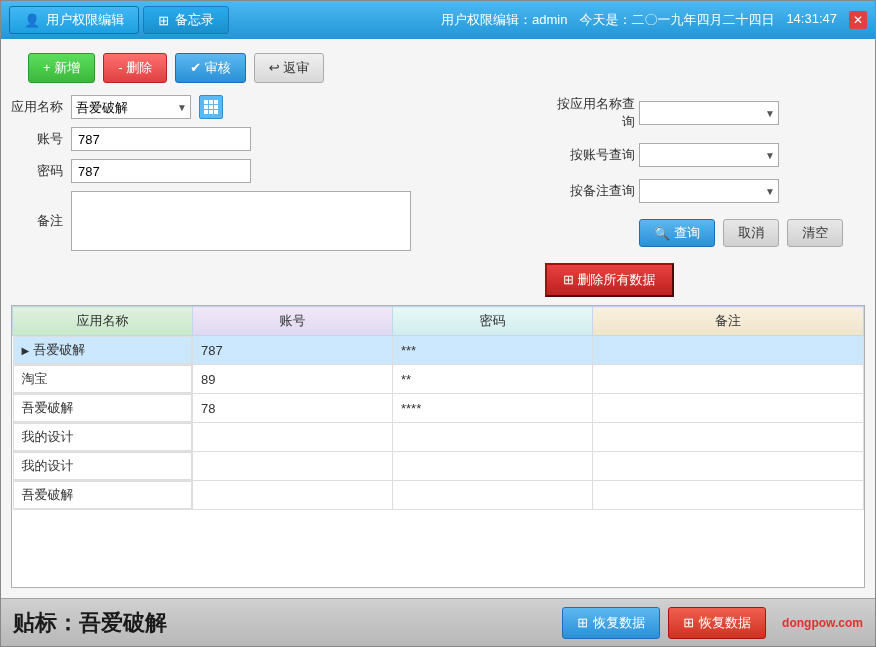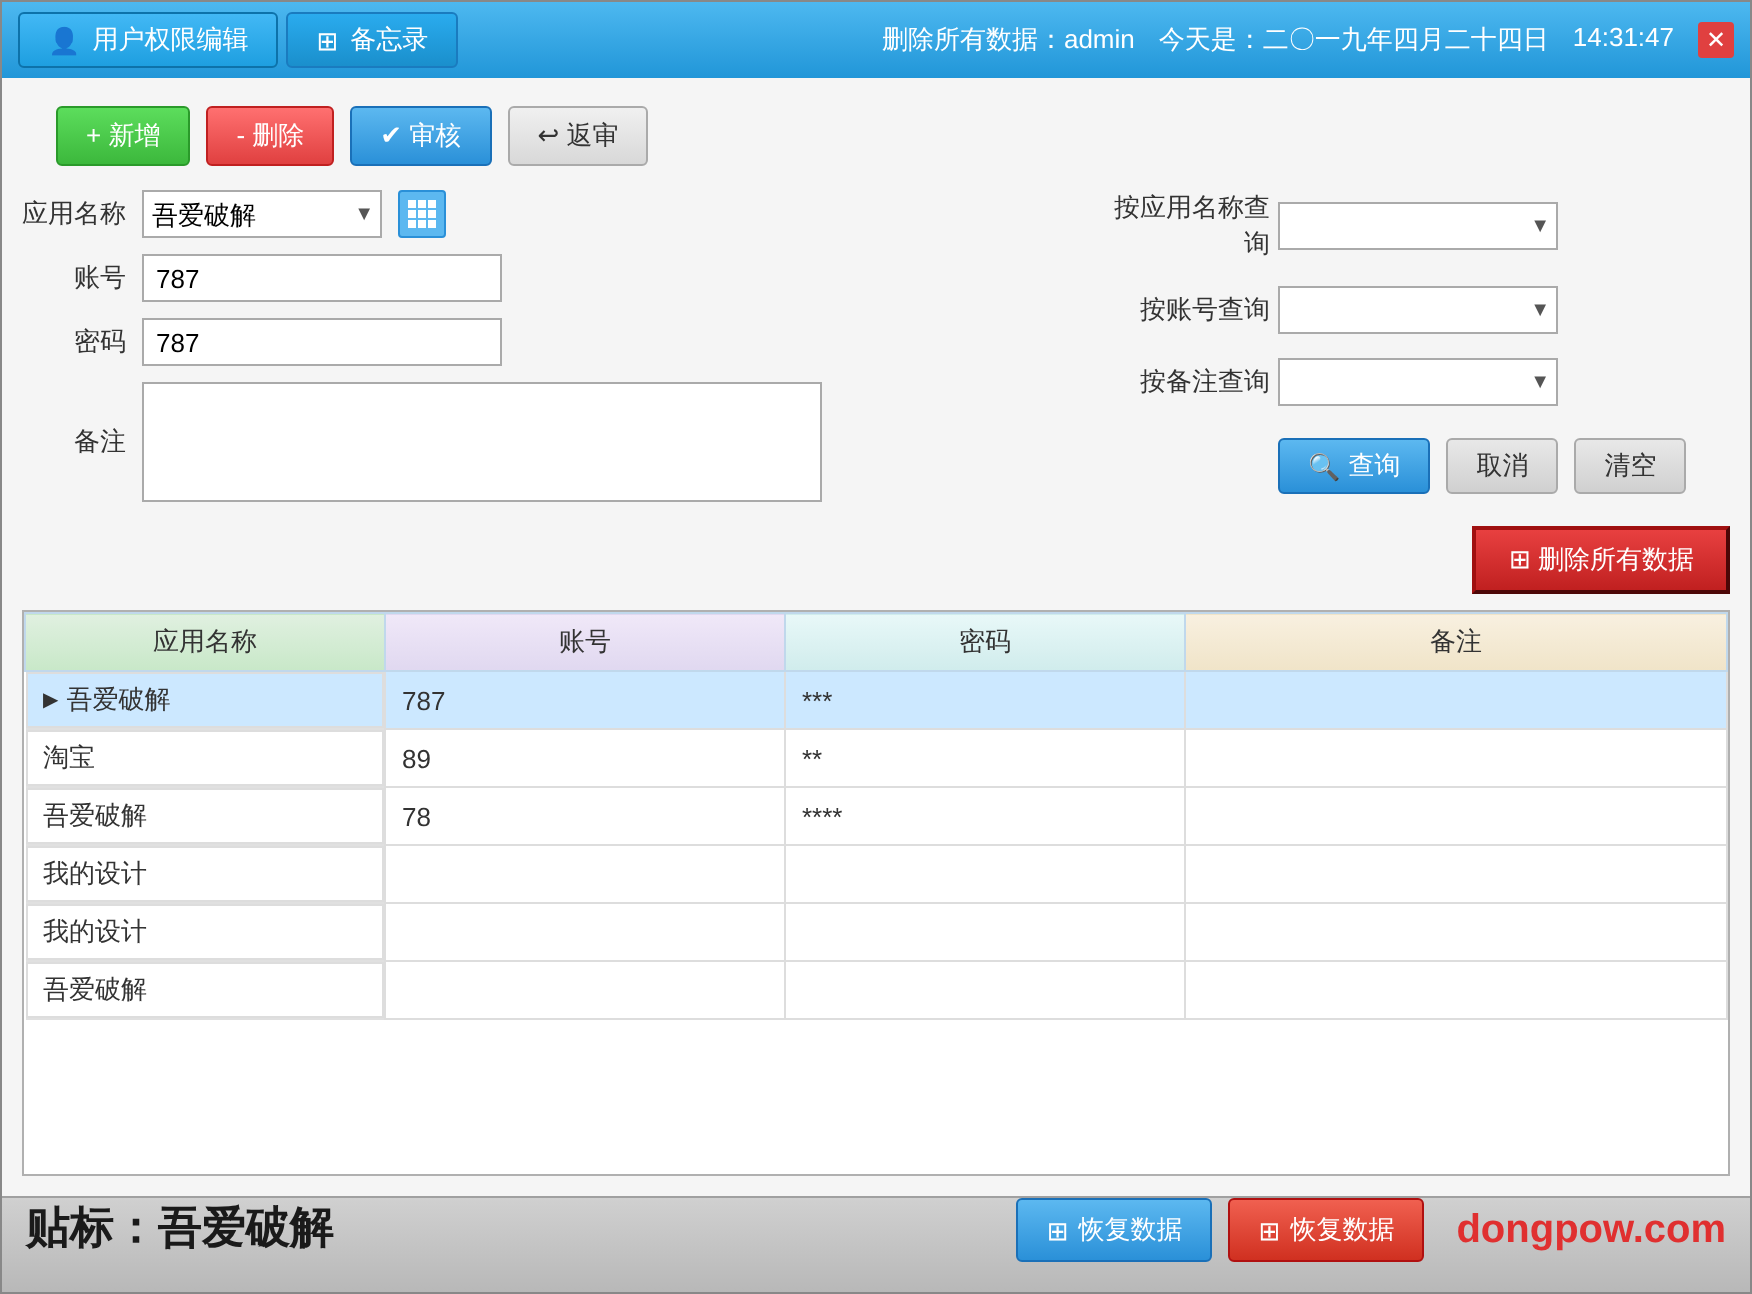--- a/index.html
+++ b/index.html
@@ -47,43 +47,43 @@
     .right-label { width: 90px; text-align: right; font-size: 13px; color: #333; flex-shrink: 0; }
     .right-select-wrapper { position: relative; display: inline-flex; align-items: center; }
     .right-select { border: 1px solid #aaa; background: #fff; padding: 2px 20px 2px 4px; font-size: 13px; height: 24px; appearance: none; width: 140px; }
     .right-select-arrow { position: absolute; right: 4px; pointer-events: none; font-size: 10px; color: #555; }
 
     .query-btns { display: flex; gap: 8px; margin-left: 94px; margin-top: 4px; }
     .btn-query { background: linear-gradient(to bottom, #5cb8f0, #2a90d8); border: 1px solid #1a70b8; color: #fff; padding: 4px 14px; border-radius: 3px; font-size: 13px; cursor: pointer; display: flex; align-items: center; gap: 4px; }
     .btn-cancel { background: linear-gradient(to bottom, #e8e8e8, #d0d0d0); border: 1px solid #aaa; color: #333; padding: 4px 14px; border-radius: 3px; font-size: 13px; cursor: pointer; }
     .btn-clear { background: linear-gradient(to bottom, #e8e8e8, #d0d0d0); border: 1px solid #aaa; color: #333; padding: 4px 14px; border-radius: 3px; font-size: 13px; cursor: pointer; }
 
-    .delete-all-row { display: flex; justify-content: flex-end; margin-top: 8px; }
+    .delete-all-row { display: flex; justify-content: flex-start; margin-top: 8px; }
 
     
     .table-wrapper { flex: 1; border: 1px solid #b0b0b0; background: #fff; overflow: auto; }
     table { width: 100%; border-collapse: collapse; font-size: 13px; }
     thead tr th { background: linear-gradient(to bottom, #e8f4ff, #d0e8f8); border: 1px solid #c0d8ec; padding: 5px 8px; text-align: center; font-weight: normal; color: #333; }
     thead tr th:nth-child(1) { background: linear-gradient(to bottom, #e0f0e0, #c8e8c8); width: 180px; }
     thead tr th:nth-child(2) { background: linear-gradient(to bottom, #f0e8f8, #e0d8f0); width: 200px; }
     thead tr th:nth-child(3) { background: linear-gradient(to bottom, #e8f8f8, #d0ecec); width: 200px; }
     thead tr th:nth-child(4) { background: linear-gradient(to bottom, #f8f0e0, #f0e4c8); }
     tbody tr { border-bottom: 1px solid #e0e0e0; }
     tbody tr.selected { background: #cce8ff; }
     tbody tr td { border: 1px solid #ddd; padding: 4px 8px; color: #333; }
     tbody tr td:first-child { display: flex; align-items: center; gap: 4px; }
     .row-arrow { color: #333; font-size: 10px; }
 
     
-    .bottom-bar { height: 48px; background: linear-gradient(to bottom, #d0d0d0, #b8b8b8); display: flex; align-items: flex-start; padding: 0 12px; border-top: 1px solid #a0a0a0; }
+    .bottom-bar { height: 48px; background: linear-gradient(to bottom, #d0d0d0, #b8b8b8); display: flex; align-items: center; padding: 0 12px; border-top: 1px solid #a0a0a0; }
     .bottom-label { font-size: 22px; font-weight: bold; color: #1a1a1a; flex: 1; }
     .bottom-btns { display: flex; gap: 8px; align-items: center; }
     .btn-backup { background: linear-gradient(to bottom, #5cb8f0, #2a90d8); border: 1px solid #1a70b8; color: #fff; padding: 6px 14px; border-radius: 3px; font-size: 13px; cursor: pointer; display: flex; align-items: center; gap: 5px; }
     .btn-restore { background: linear-gradient(to bottom, #f06050, #d03020); border: 1px solid #b01010; color: #fff; padding: 6px 14px; border-radius: 3px; font-size: 13px; cursor: pointer; display: flex; align-items: center; gap: 5px; }
-    .watermark { font-size: 20px; color: #e03030; font-weight: bold; margin-left: 8px; }
+    .watermark { font-size: 12px; color: #e03030; font-weight: bold; margin-left: 8px; }
 
     
     .table-wrapper::-webkit-scrollbar { width: 14px; }
     .table-wrapper::-webkit-scrollbar-track { background: #f0f0f0; }
     .table-wrapper::-webkit-scrollbar-thumb { background: #b0b0b0; border: 1px solid #a0a0a0; }
 
     
     .grid-icon { display: inline-grid; grid-template-columns: repeat(3,4px); gap: 1px; }
     .grid-icon span { width: 4px; height: 4px; background: #fff; display: block; }
   </style>
@@ -95,21 +95,21 @@
   <div class="title-bar">
     <button class="tab-btn active">
       <span>👤</span>
       <span>用户权限编辑</span>
     </button>
     <button class="tab-btn">
       <span>⊞</span>
       <span>备忘录</span>
     </button>
     <div class="title-info">
-      <span>删除所有数据：admin</span>
+      <span>用户权限编辑：admin</span>
       <span>今天是：二〇一九年四月二十四日</span>
       <span>14:31:47</span>
     </div>
     <div class="close-btn">✕</div>
   </div>
 
   <div class="main">
 
     <div class="toolbar">
       <button class="btn btn-green">

